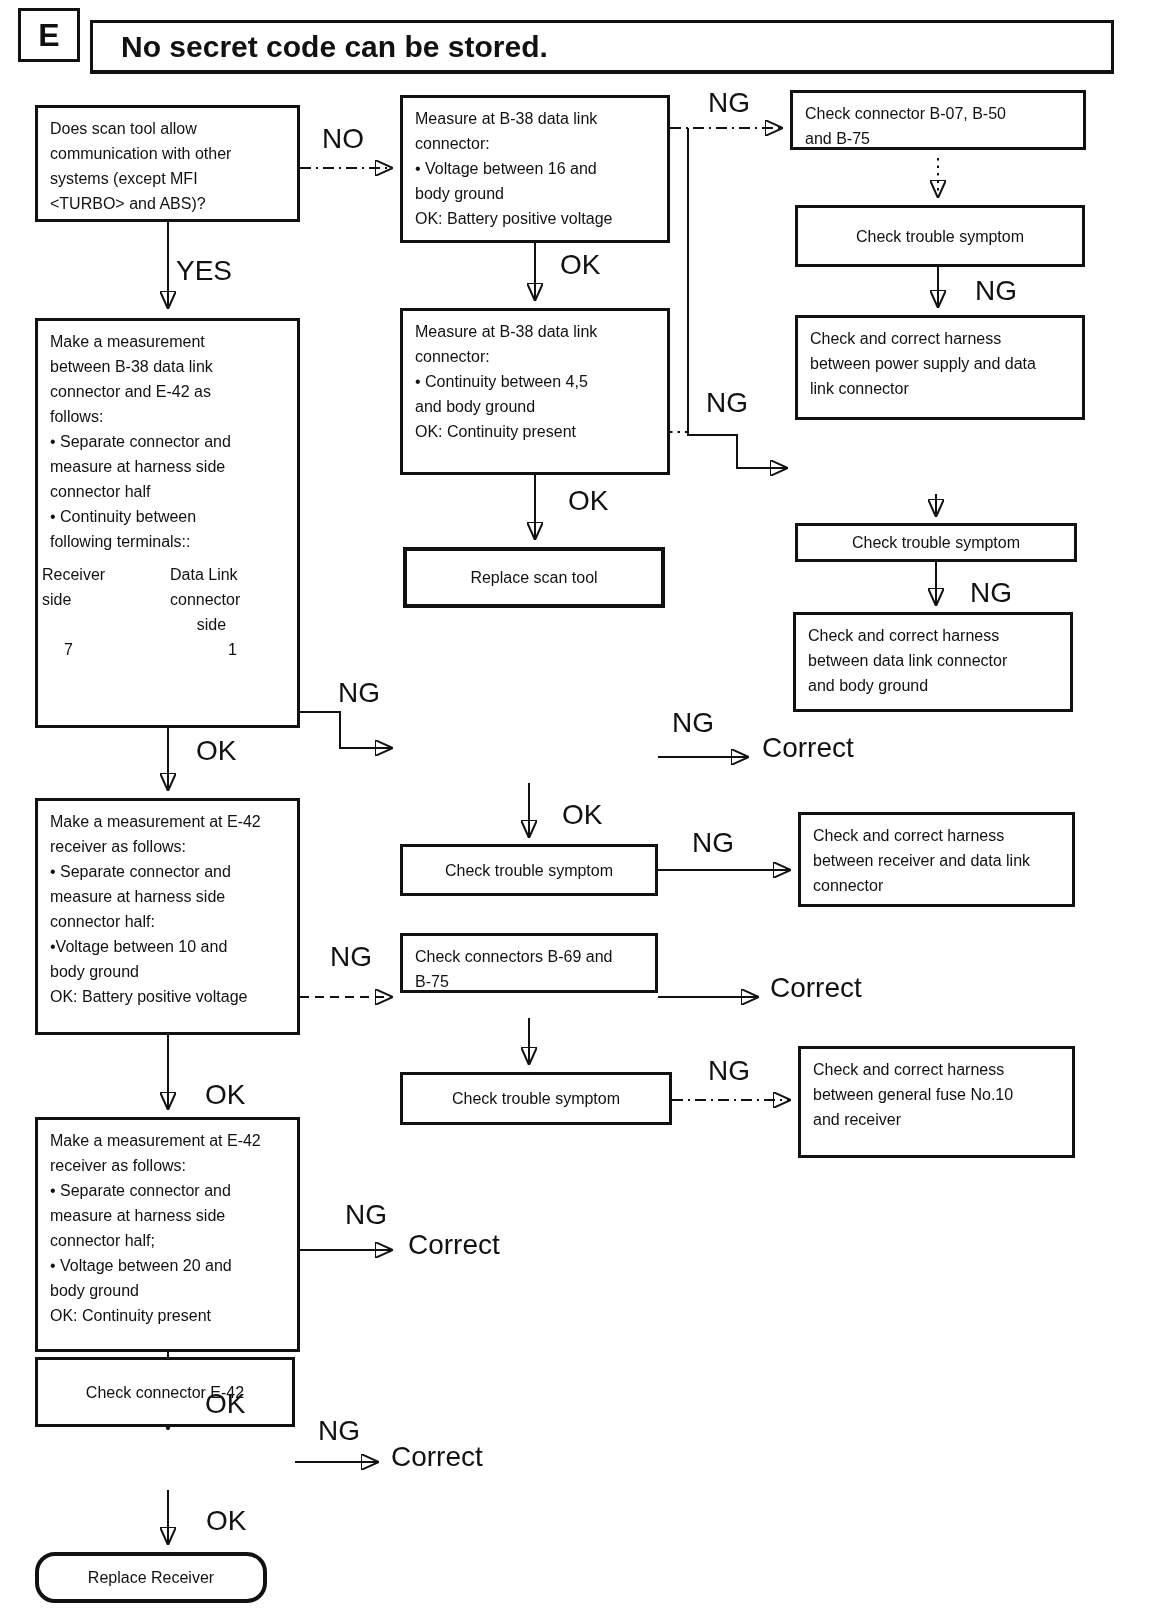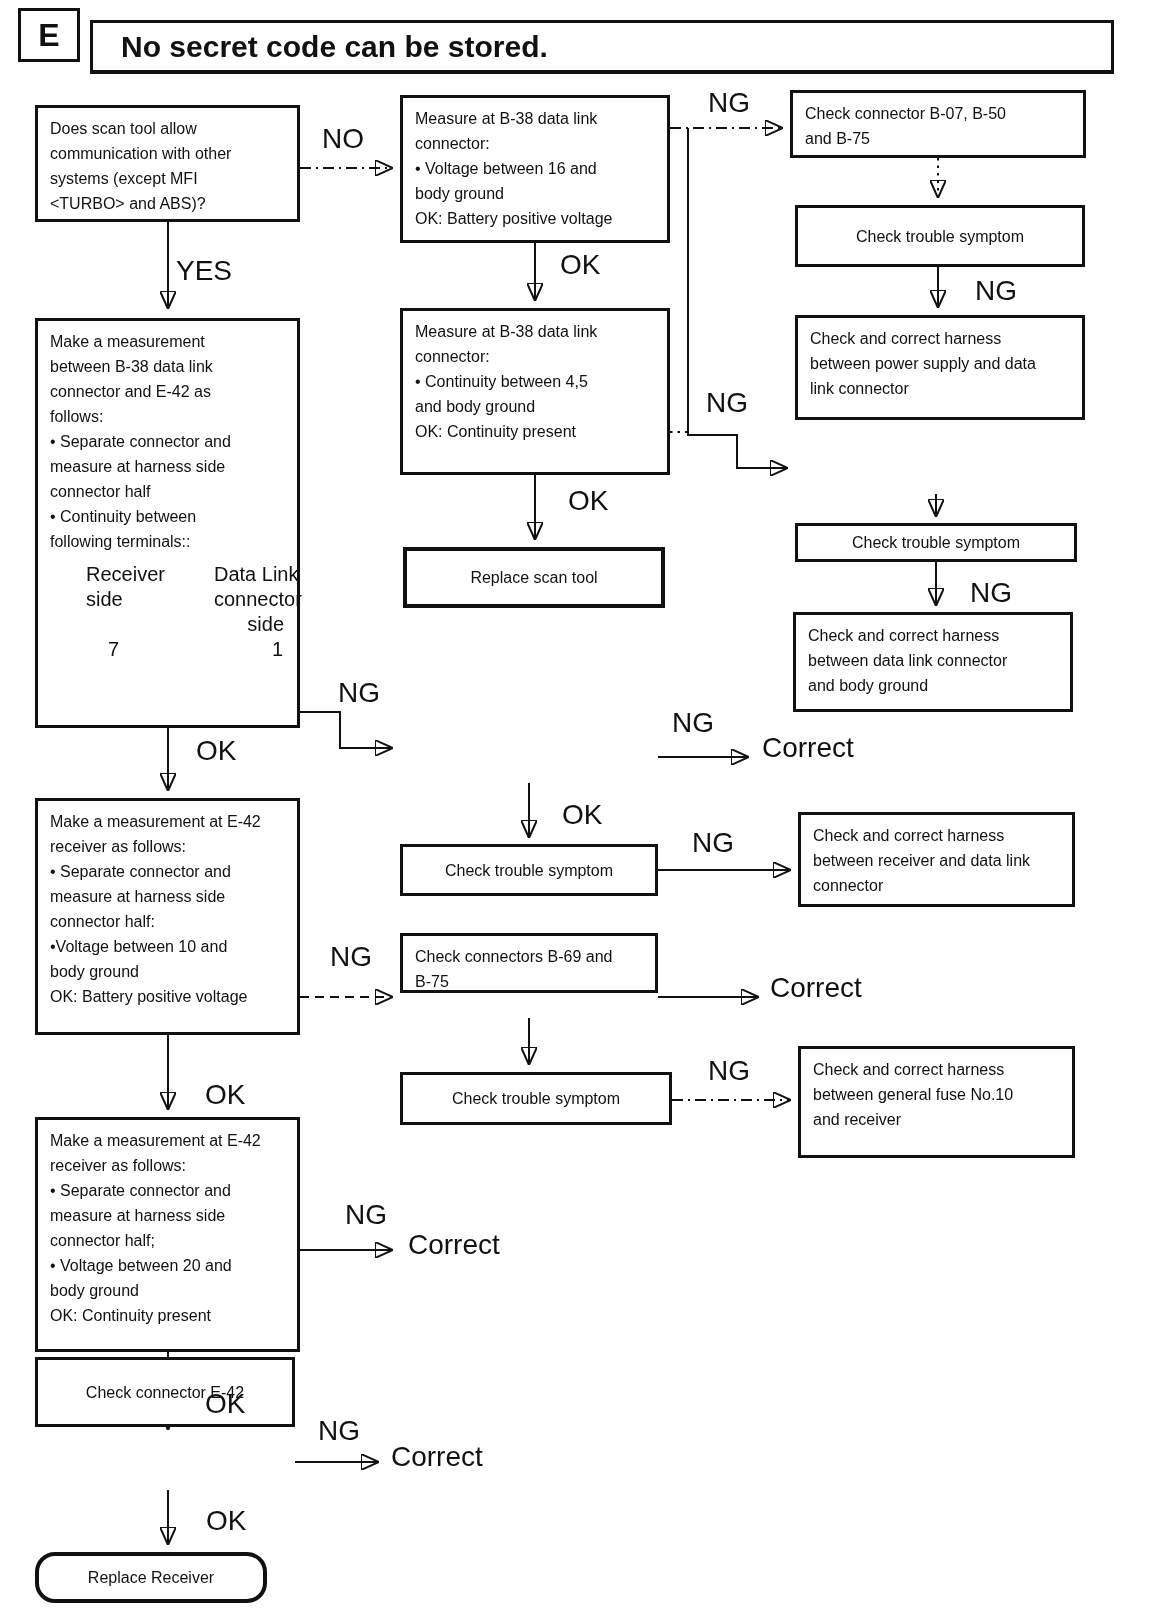--- a/index.html
+++ b/index.html
@@ -28,21 +28,21 @@
     position:absolute;left:90px;top:8px;width:1024px;height:54px;
     border:3px solid #111;border-bottom-width:4px;box-sizing:border-box;
     display:flex;align-items:center;font-size:30px;font-weight:700;padding-left:28px;margin-top:12px;
   }
   svg.wires{position:absolute;left:0;top:0;z-index:0;}
   .box,.lbl{z-index:1;}
   svg.wires path{stroke:#111;stroke-width:2;fill:none;}
   svg.wires path.dd{stroke-dasharray:11 5 2 5;}
   svg.wires path.dot{stroke-dasharray:2.5 5;}
   svg.wires path.dash{stroke-dasharray:9 6;}
-  .term-row{display:flex;padding:0 4px;font-size:20px;line-height:25px;margin-left:44px;}
+  .term-row{display:flex;padding:0 4px;font-size:16px;line-height:25px;}
   .term-col1{width:128px;flex:0 0 128px;}
   .term-col2{flex:1;}
   .cell{white-space:pre-wrap;}
   .cell.hd{min-height:75px;}
   .val1{margin-left:22px;}
   .val2{margin-left:58px;}
 </style>
 </head>
 <body>
 
@@ -92,21 +92,21 @@
   </div>
 
   <div class="box" style="left:400px;top:95px;width:270px;height:148px;">
     <div class="txt">Measure at B-38 data link
 connector:
 • Voltage between 16 and
 body ground
 OK: Battery positive voltage</div>
   </div>
 
-  <div class="box" style="left:790px;top:90px;width:296px;height:68px;">
+  <div class="box" style="left:790px;top:90px;width:296px;height:60px;">
     <div class="txt">Check connector B-07, B-50
 and B-75</div>
   </div>
 
   <div class="box center" style="left:795px;top:205px;width:290px;height:62px;">
     <div class="txt">Check trouble symptom</div>
   </div>
 
   <div class="box" style="left:795px;top:315px;width:290px;height:105px;">
     <div class="txt">Check and correct harness

